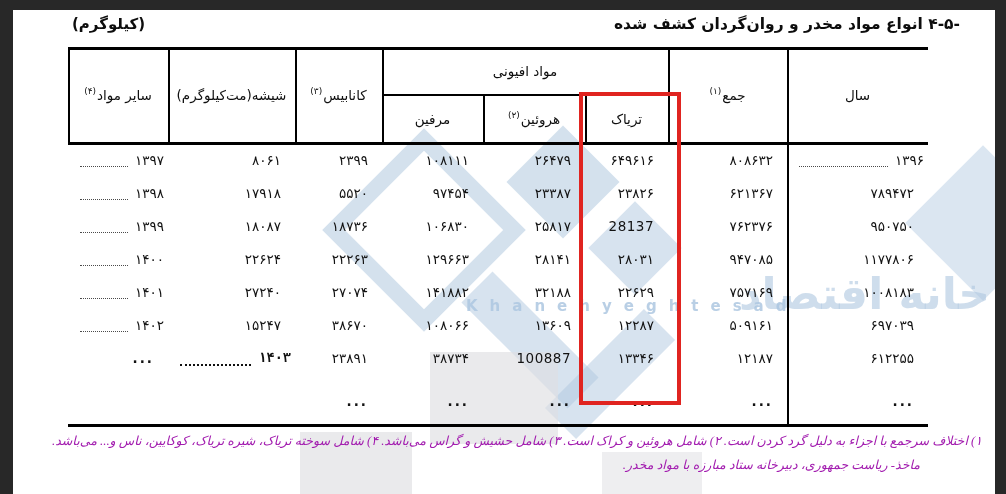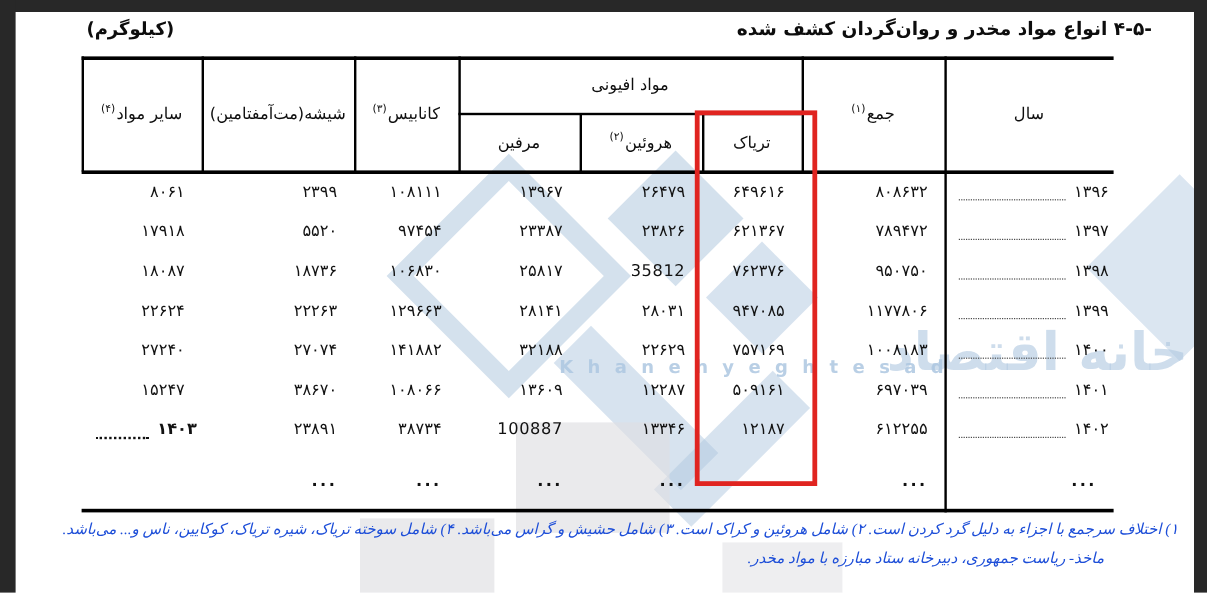--- a/index.html
+++ b/index.html
@@ -43,21 +43,21 @@
   .tbl{position:absolute;left:0;top:0;width:860px;height:380px;direction:rtl;
     display:grid;
     grid-template-columns:141px 119px 83px 102px 101px 87px 127px 100px;
     grid-template-rows:48px 48px repeat(7,33px) 53px;}
   .cell{display:flex;align-items:center;font-size:13.5px;color:#121212;}
   .hdr{justify-content:center;font-size:13.5px;color:#0e0e0e;}
   .hdr sup{font-size:9px;transform:translateY(-4px);margin-inline-start:1px;}
   .num{justify-content:flex-start;padding-inline-start:14px;letter-spacing:.5px;}
   .yr{padding-inline-start:4px;padding-inline-end:2px;}
   .yr .leader{flex:1;border-bottom:1.7px dotted #4a4a4a;margin:13px 7px 0 10px;height:1px;}
-  .bold{font-weight:bold;}
+  .bold{font-weight:bold;font-family:Liberation Mono, monospace;}
   .bold .leader{border-bottom:2.4px dotted #111;}
   .dots{font-weight:bold;letter-spacing:2px;}
 
   
   .ln{position:absolute;background:#000;z-index:6;}
   .h-top{left:0;top:0;width:860px;height:3px;}
   .h-mid{left:314px;top:47px;width:286px;height:1.6px;}
   .h-hdr{left:0;top:95px;width:860px;height:2.8px;}
   .h-bot{left:0;top:377px;width:860px;height:3px;}
   .v{width:1.6px;}
@@ -70,21 +70,21 @@
   .v-600{left:600px;top:0;height:96px;}
   .v-719{left:719px;top:0;height:380px;}
 
   
   .hl{position:absolute;left:511px;top:45px;width:94px;height:305px;
     border:4.5px solid #e02420;z-index:20;pointer-events:none;}
 
   
   .fn{position:absolute;direction:rtl;white-space:nowrap;z-index:10;
     font-family:"Liberation Serif","DejaVu Serif",serif;font-style:italic;
-    color:#1d4ed8;font-size:12.6px;}
+    color:#a21caf;font-size:12.6px;}
   .fn1{top:433px;right:24px;}
   .fn2{top:457px;right:86px;}
 </style>
 </head>
 <body>
 
 <div class="bar top"></div>
 <div class="bar left"></div>
 <div class="bar right"></div>
 
@@ -126,35 +126,34 @@
         <sup>(۲)</sup>
       </div>
     <div class="cell hdr" style="grid-column:5;grid-row:2">
         <span>مرفین</span>
       </div>
     <div class="cell hdr" style="grid-column:6;grid-row:1/3">
         <span>کانابیس</span>
         <sup>(۳)</sup>
       </div>
     <div class="cell hdr" style="grid-column:7;grid-row:1/3">
-        <span>شیشه(مت‌آمفتامین)</span>
+        <span>شیشه(مت‌کیلوگرم)</span>
       </div>
     <div class="cell hdr" style="grid-column:8;grid-row:1/3">
         <span>سایر مواد</span>
         <sup>(۴)</sup>
       </div>
 
     <div class="cell yr">
         <span>۱۳۹۶</span>
         <span class="leader"></span>
       </div>
     <div class="cell num">۸۰۸۶۳۲</div>
     <div class="cell num">۶۴۹۶۱۶</div>
     <div class="cell num">۲۶۴۷۹</div>
-    <div class="cell num">۱۳۹۶۷</div>
     <div class="cell num">۱۰۸۱۱۱</div>
     <div class="cell num">۲۳۹۹</div>
     <div class="cell num">۸۰۶۱</div>
 
     <div class="cell yr">
         <span>۱۳۹۷</span>
         <span class="leader"></span>
       </div>
     <div class="cell num">۷۸۹۴۷۲</div>
     <div class="cell num">۶۲۱۳۶۷</div>
@@ -163,21 +162,21 @@
     <div class="cell num">۹۷۴۵۴</div>
     <div class="cell num">۵۵۲۰</div>
     <div class="cell num">۱۷۹۱۸</div>
 
     <div class="cell yr">
         <span>۱۳۹۸</span>
         <span class="leader"></span>
       </div>
     <div class="cell num">۹۵۰۷۵۰</div>
     <div class="cell num">۷۶۲۳۷۶</div>
-    <div class="cell num">35812</div>
+    <div class="cell num">28137</div>
     <div class="cell num">۲۵۸۱۷</div>
     <div class="cell num">۱۰۶۸۳۰</div>
     <div class="cell num">۱۸۷۳۶</div>
     <div class="cell num">۱۸۰۸۷</div>
 
     <div class="cell yr">
         <span>۱۳۹۹</span>
         <span class="leader"></span>
       </div>
     <div class="cell num">۱۱۷۷۸۰۶</div>

